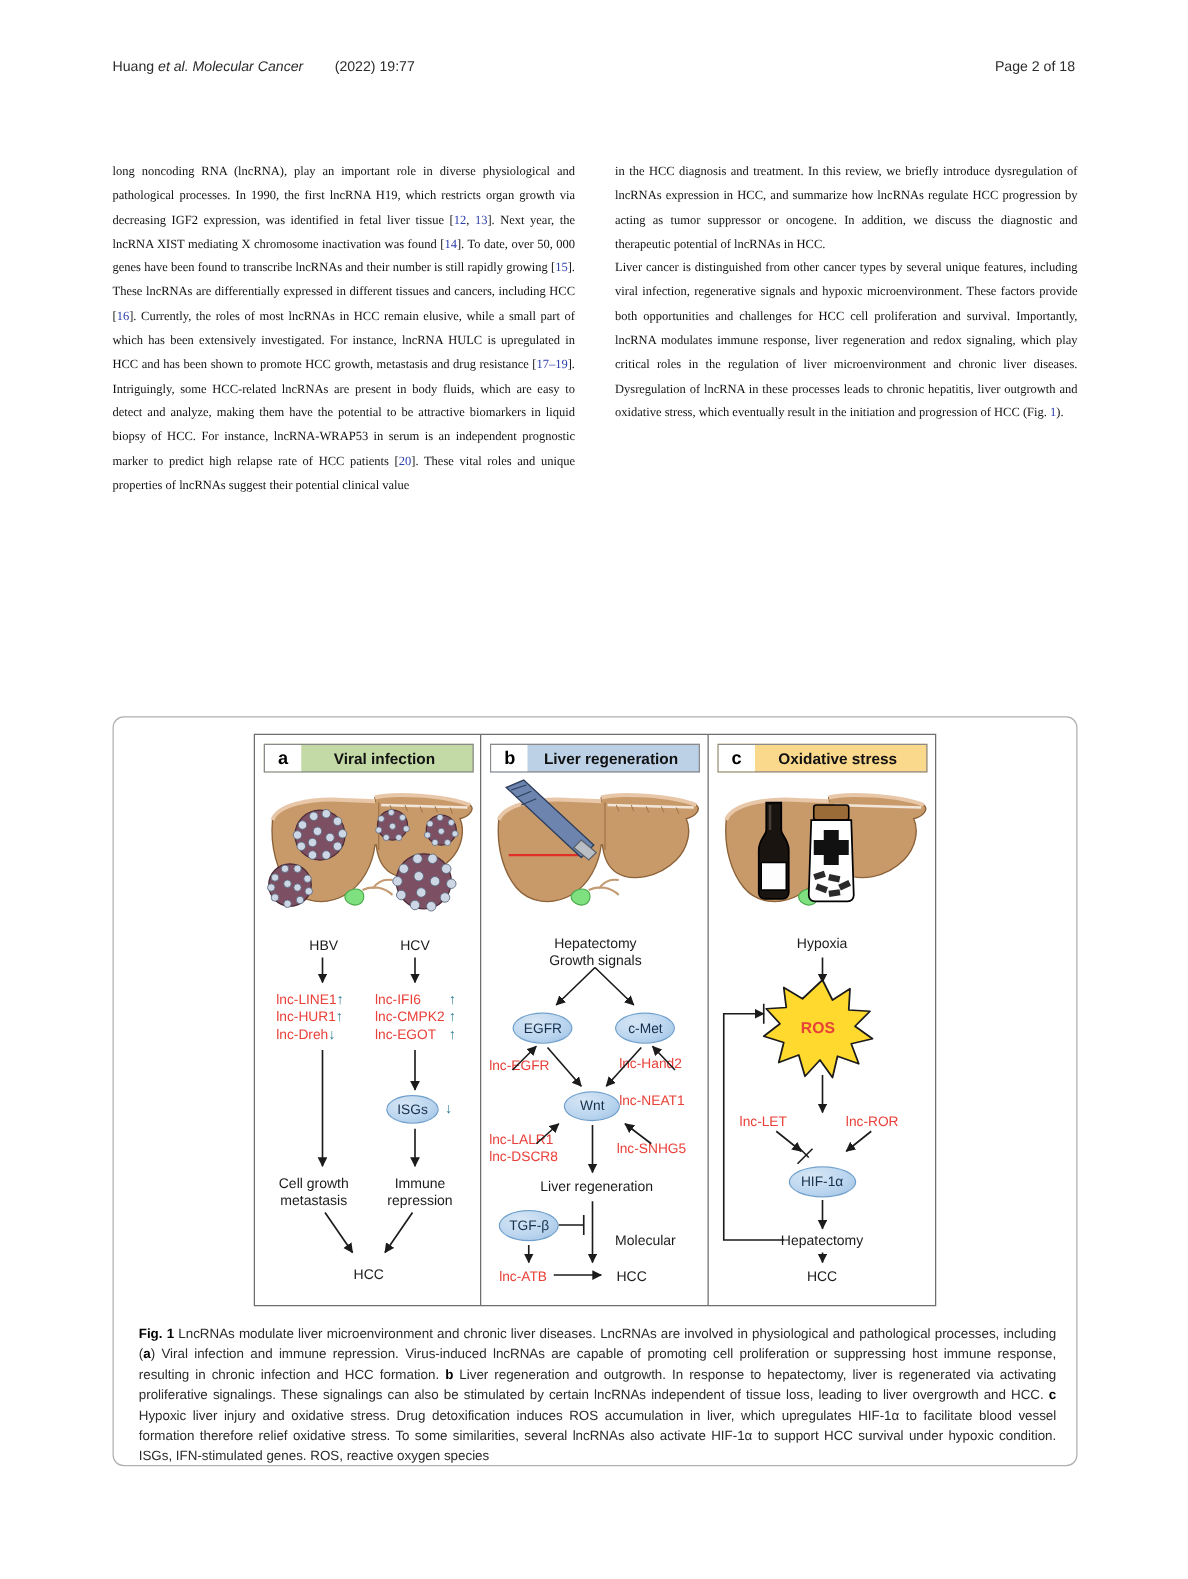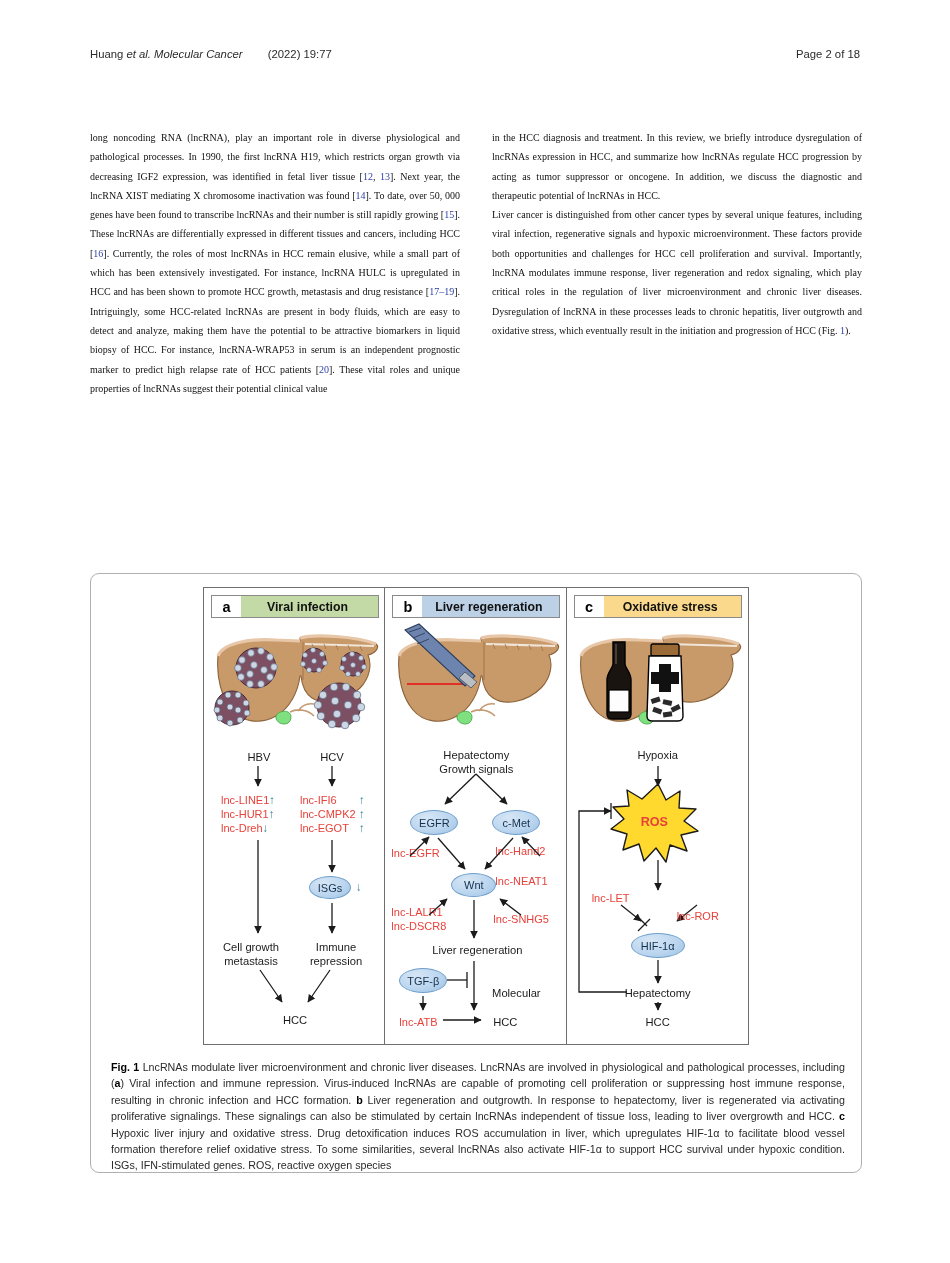--- a/index.html
+++ b/index.html
@@ -489,21 +489,21 @@
           <line x1="130" y1="317" x2="110" y2="333" marker-end="url(#arrC)"></line>
           <line x1="91" y1="372" x2="91" y2="395" marker-end="url(#arrC)"></line>
           <line x1="91" y1="414" x2="91" y2="422" marker-end="url(#arrC)"></line>
           <path d="M60 404 L12 404 L12 223 L44 223" marker-end="url(#arrC)"></path>
           <line x1="44" y1="215" x2="44" y2="231"></line>
         </g>
       </svg>
 
       <div class="ros-label" style="left:74px; top:227px;">ROS</div>
       <div class="lnc" style="left:25px; top:303px;">lnc-LET</div>
-      <div class="lnc" style="left:110px; top:321px;">lnc-ROR</div>
+      <div class="lnc" style="left:110px; top:303px;">lnc-ROR</div>
       <div class="node" style="left:64px; top:345px; width:54px; height:25px;">HIF-1α</div>
       <div class="dtext" style="left:46px; top:398px; width:90px;">Hepatectomy</div>
       <div class="dtext" style="left:71px; top:427px; width:40px;">HCC</div>
     </div>
 
   </div>
 
   <div class="caption"><b>Fig. 1</b> LncRNAs modulate liver microenvironment and chronic liver diseases. LncRNAs are involved in physiological and pathological processes, including (<b>a</b>) Viral infection and immune repression. Virus-induced lncRNAs are capable of promoting cell proliferation or suppressing host immune response, resulting in chronic infection and HCC formation. <b>b</b> Liver regeneration and outgrowth. In response to hepatectomy, liver is regenerated via activating proliferative signalings. These signalings can also be stimulated by certain lncRNAs independent of tissue loss, leading to liver overgrowth and HCC. <b>c</b> Hypoxic liver injury and oxidative stress. Drug detoxification induces ROS accumulation in liver, which upregulates HIF-1α to facilitate blood vessel formation therefore relief oxidative stress. To some similarities, several lncRNAs also activate HIF-1α to support HCC survival under hypoxic condition. ISGs, IFN-stimulated genes. ROS, reactive oxygen species</div>
 </div>
 

